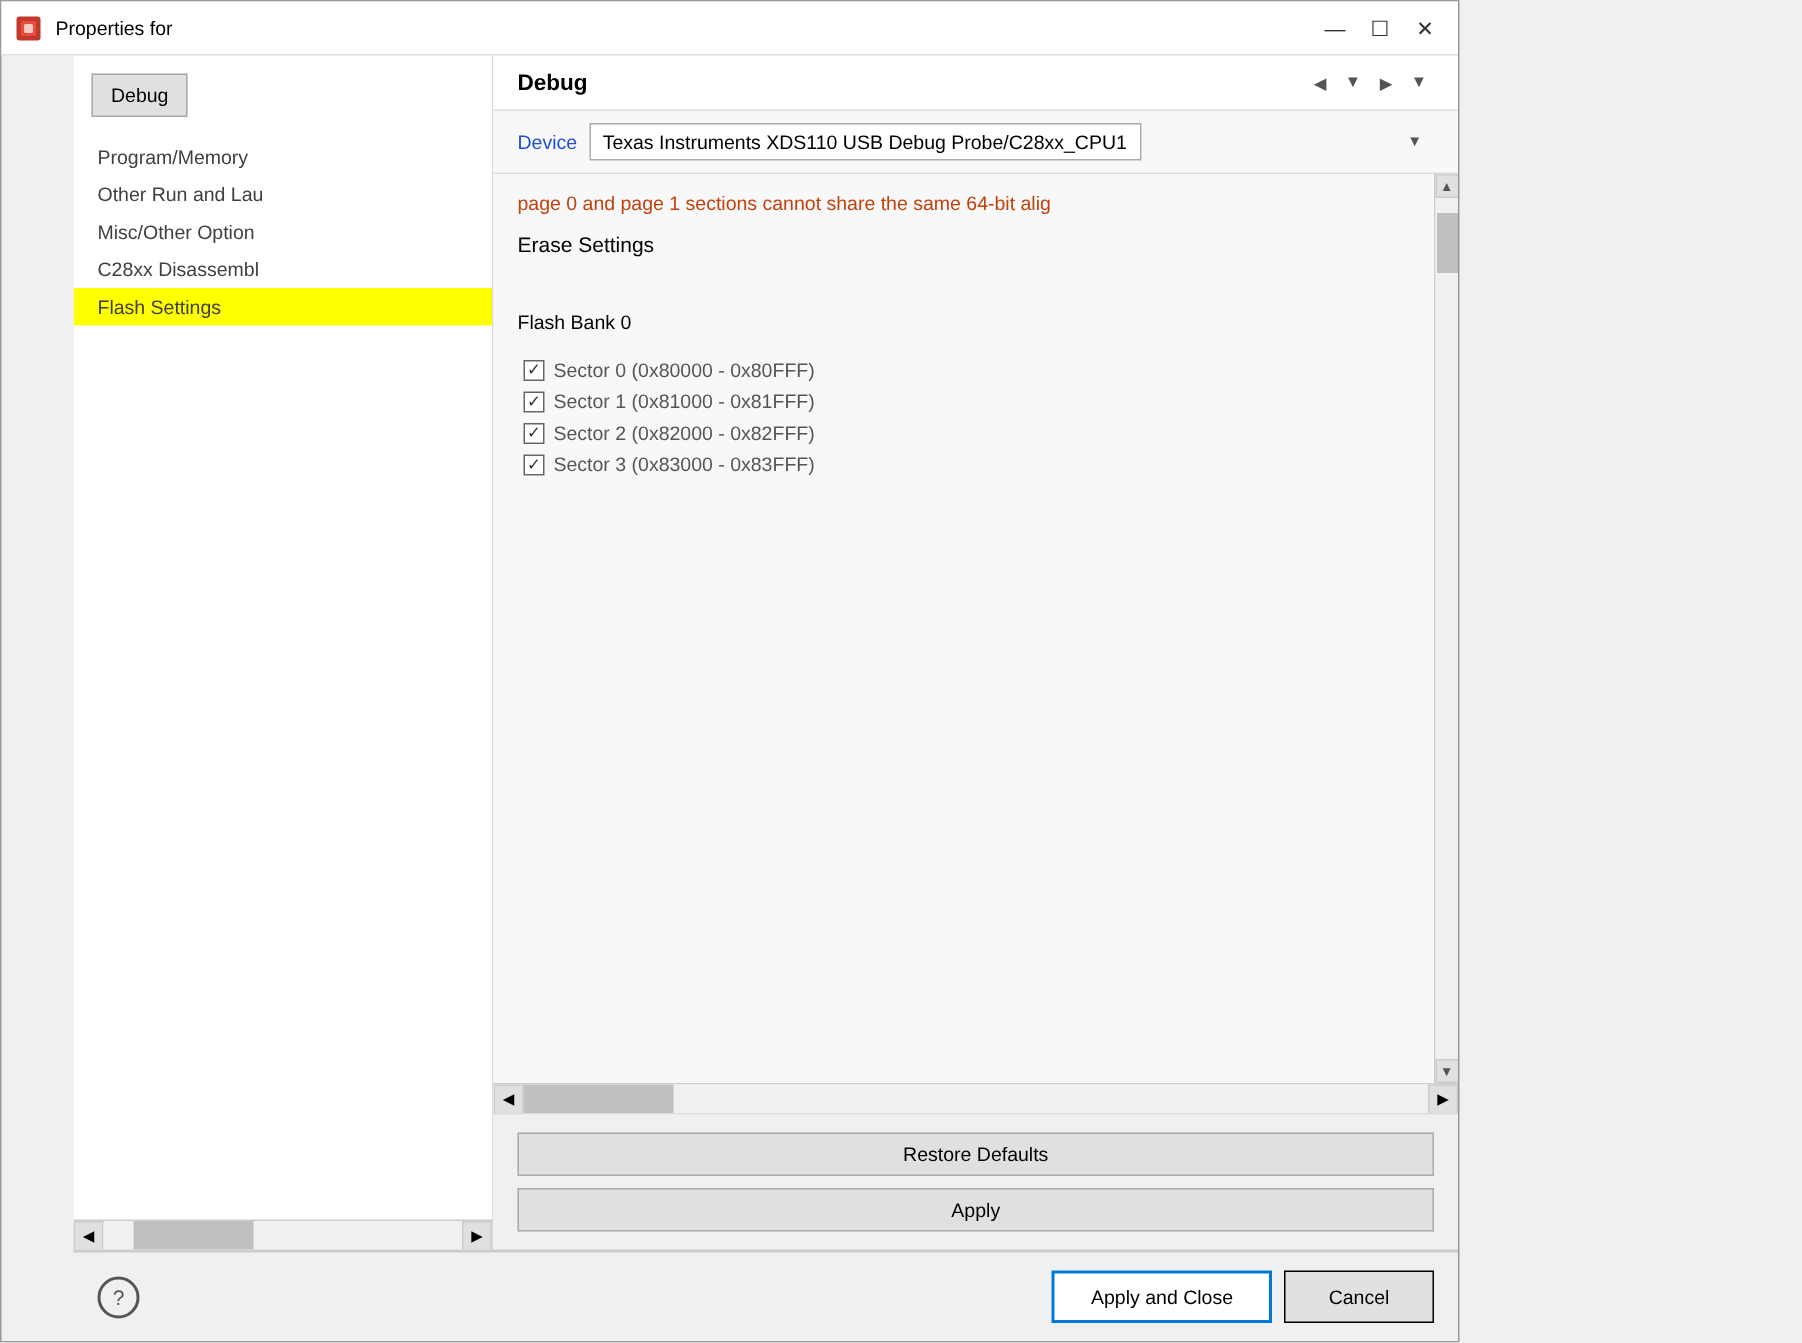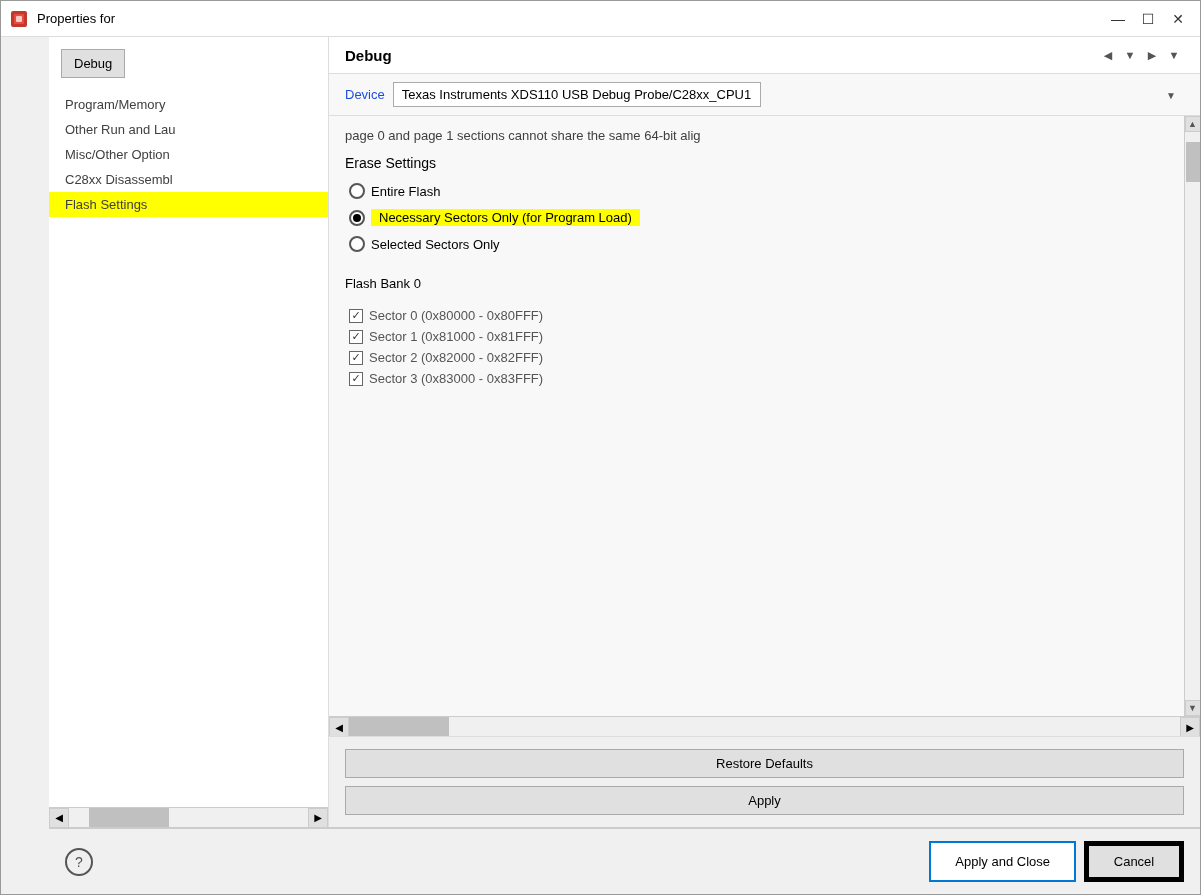--- a/index.html
+++ b/index.html
@@ -6,21 +6,21 @@
     body {
       font-family: 'Segoe UI', Arial, sans-serif;
       font-size: 13px;
       background: #f0f0f0;
       width: 1201px;
       height: 895px;
       overflow: hidden;
     }
 
     .window {
-      width: 1201px;
+      width: 973px;
       height: 895px;
       background: #f0f0f0;
       border: 1px solid #999;
       display: flex;
       flex-direction: column;
     }
 
     .title-bar {
       background: #ffffff;
       height: 36px;
@@ -251,21 +251,21 @@
     .content-scroll-area {
       flex: 1;
       overflow: hidden;
       padding: 8px 0;
       position: relative;
     }
 
     .content-top-text {
       padding: 4px 16px;
       font-size: 13px;
-      color: #404040;
+      color: #c2410c;
       white-space: nowrap;
       overflow: hidden;
     }
 
     .combine-row {
       display: flex;
       align-items: center;
       padding: 4px 16px;
       margin-bottom: 8px;
     }
@@ -483,21 +483,21 @@
       font-size: 13px;
       border: 2px solid #0078d4;
       background: #fff;
       cursor: pointer;
       min-width: 140px;
     }
 
     .btn-cancel {
       padding: 8px 24px;
       font-size: 13px;
-      border: 5px solid #000000;
+      border: 1px solid #000000;
       background: #e0e0e0;
       cursor: pointer;
       min-width: 100px;
     }
   </style>
 </head>
 <body>
 
 <div class="window">
 
@@ -565,42 +565,20 @@
 
         <div class="content-area">
           <div class="content-scroll-area">
 
             <div class="content-top-text">page 0 and page 1 sections cannot share the same 64-bit alig</div>
 
 
             <div class="erase-settings-section">
               <div class="section-title">Erase Settings</div>
 
-              <div class="radio-group">
-
-                <div class="radio-row">
-                  <div class="radio-outer"></div>
-                  <span class="radio-label">Entire Flash</span>
-                </div>
-
-                <div class="radio-row selected">
-                  <div class="radio-outer">
-                    <div class="radio-inner"></div>
-                  </div>
-                  <span class="radio-label-wrapper">
-                    <span class="radio-label" style="background:#ffff00; padding:1px 4px;">Necessary Sectors Only (for Program Load)</span>
-                  </span>
-                </div>
-
-                <div class="radio-row">
-                  <div class="radio-outer"></div>
-                  <span class="radio-label">Selected Sectors Only</span>
-                </div>
-
-              </div>
             </div>
 
             <div class="flash-bank-section">
               <div class="flash-bank-title">Flash Bank 0</div>
               <div class="sector-list">
 
                 <div class="sector-row">
                   <div class="sector-checkbox checked"></div>
                   <span class="sector-label">Sector 0 (0x80000 - 0x80FFF)</span>
                 </div>

